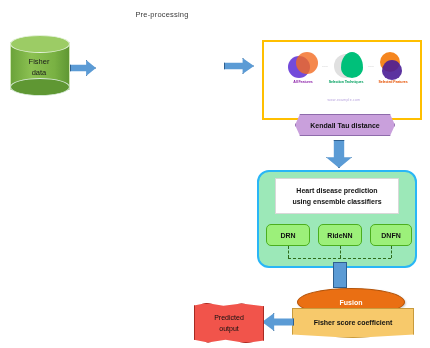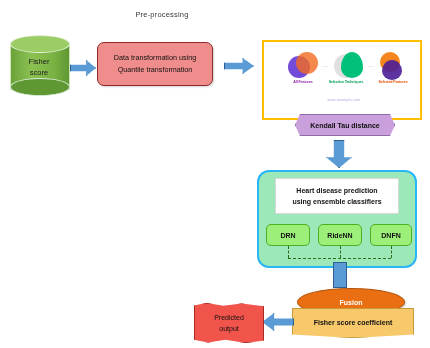--- a/index.html
+++ b/index.html
@@ -99,32 +99,26 @@
 
   <div class="abs caption ctext" style="left:112px;top:8px;width:100px;height:12px;">Pre-processing</div>
 
 
   <div class="abs" id="cylinder-wrap">
     <div class="cyl-body"></div>
     <div class="cyl-bot"></div>
     <div class="cyl-top"></div>
     <div class="cyl-label ctext">
       <span>Fisher</span>
-      <span>score</span>
+      <span>data</span>
     </div>
   </div>
 
   <div class="abs arrow-blue arrow-right" style="left:70px;top:60px;width:26px;height:16px;"></div>
 
-  <div class="abs" id="preproc-box">
-    <div class="inner ctext">
-      <span>Data transformation using</span>
-      <span>Quantile transformation</span>
-    </div>
-  </div>
 
   <div class="abs arrow-blue arrow-right" style="left:224px;top:58px;width:30px;height:16px;"></div>
 
   <div class="abs" id="fs-panel">
     <div id="fs-art">
 
       <div class="blob" style="left:24px;top:4px;">
         <div class="c1" style="left:0;top:4px;width:22px;height:22px;background:#5b2bd4;opacity:.85;"></div>
         <div class="c2" style="left:8px;top:0;width:22px;height:22px;background:#f26a21;opacity:.8;"></div>
       </div>

